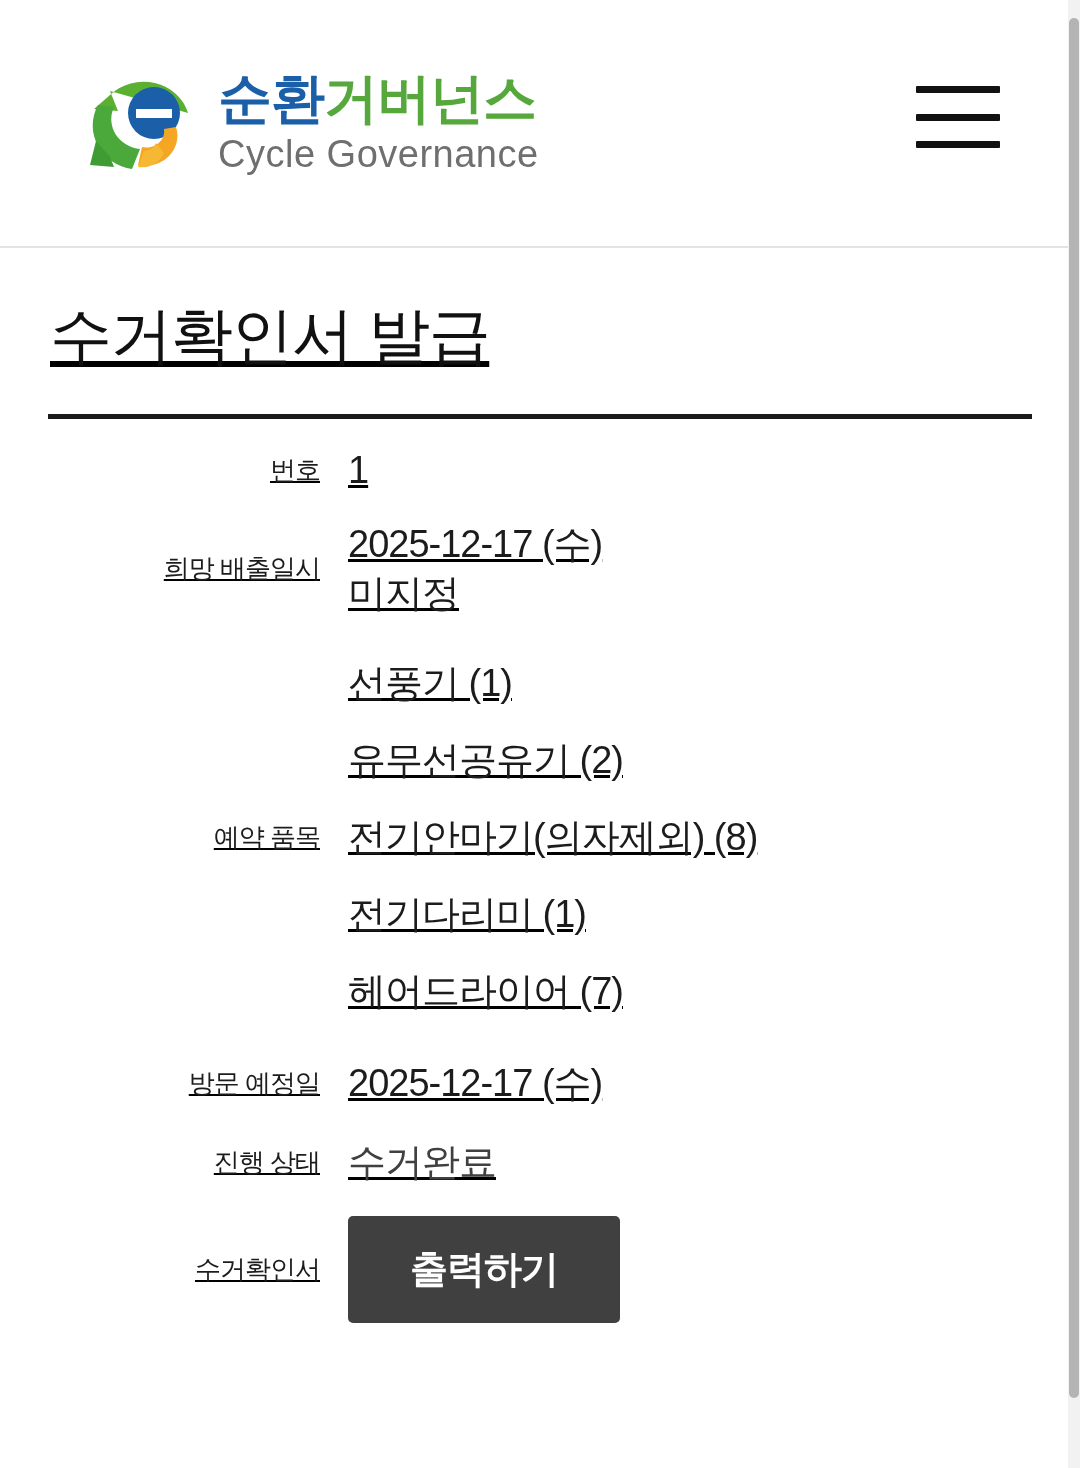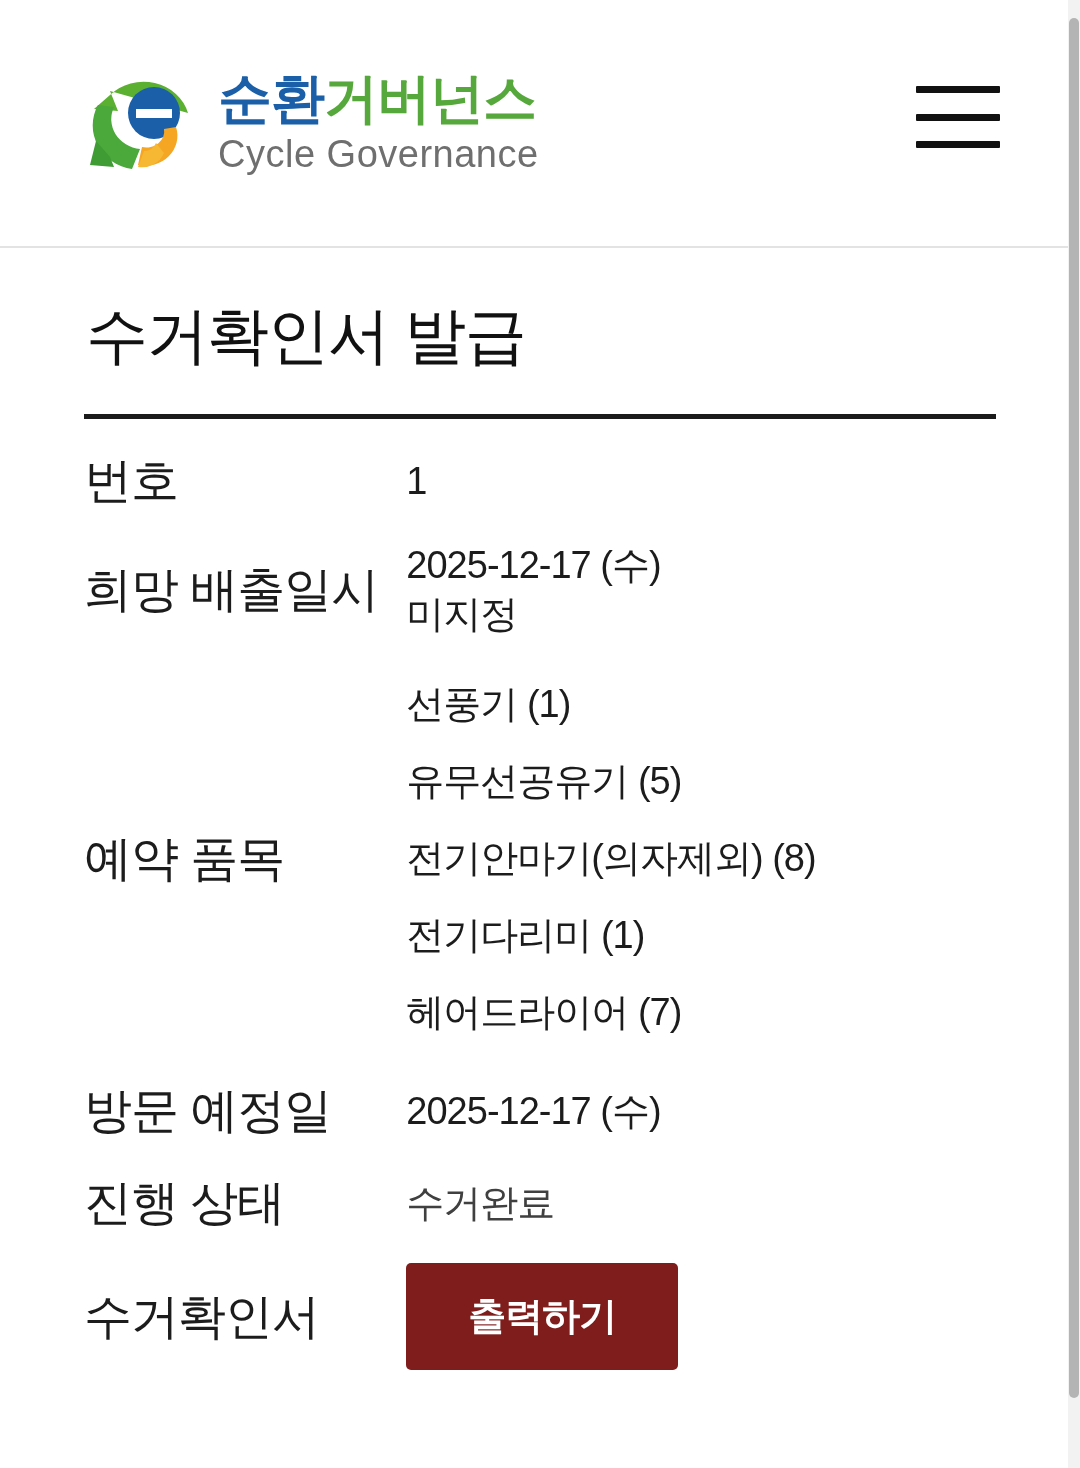--- a/index.html
+++ b/index.html
@@ -73,21 +73,22 @@
   .hamburger span {
     display: block;
     height: 7px;
     width: 100%;
     background: #111111;
     border-radius: 1px;
   }
 
   
   .page {
-    padding: 0 84px;
+    padding: 0 48px;
+    text-decoration: underline;
   }
   .page-title {
     font-size: 62px;
     font-weight: 400;
     color: #111111;
     letter-spacing: -1.5px;
     margin-top: 46px;
     margin-bottom: 36px;
     padding-left: 2px;
   }
@@ -97,23 +98,23 @@
     width: 100%;
     margin-bottom: 16px;
   }
 
   table.detail {
     width: 100%;
     border-collapse: collapse;
   }
   table.detail th {
     width: 300px;
-    text-align: left;
+    text-align: right;
     vertical-align: middle;
-    font-size: 48px;
+    font-size: 26px;
     font-weight: 400;
     color: #1c1c1c;
     padding: 14px 28px 14px 0;
     letter-spacing: -1px;
     white-space: nowrap;
   }
   table.detail td {
     text-align: left;
     vertical-align: middle;
     font-size: 38px;
@@ -123,21 +124,21 @@
     letter-spacing: -1px;
   }
   .v-line { line-height: 1.28; }
   .items-cell div { padding: 13px 0; }
   .status-link {
     color: #404040;
     text-decoration: none;
   }
   .print-btn {
     display: inline-block;
-    background: #7f1d1d;
+    background: #404040;
     color: #ffffff;
     font-size: 38px;
     font-weight: 700;
     letter-spacing: -1px;
     border: none;
     border-radius: 5px;
     padding: 28px 62px;
     cursor: pointer;
     font-family: "Liberation Sans", sans-serif;
   }
@@ -211,21 +212,21 @@
         <td class="v-line">
           <div>2025-12-17 (수)</div>
           <div>미지정</div>
         </td>
       </tr>
 
       <tr>
         <th>예약 품목</th>
         <td class="items-cell">
           <div>선풍기 (1)</div>
-          <div>유무선공유기 (5)</div>
+          <div>유무선공유기 (2)</div>
           <div>전기안마기(의자제외) (8)</div>
           <div>전기다리미 (1)</div>
           <div>헤어드라이어 (7)</div>
         </td>
       </tr>
 
       <tr>
         <th>방문 예정일</th>
         <td>2025-12-17 (수)</td>
       </tr>

